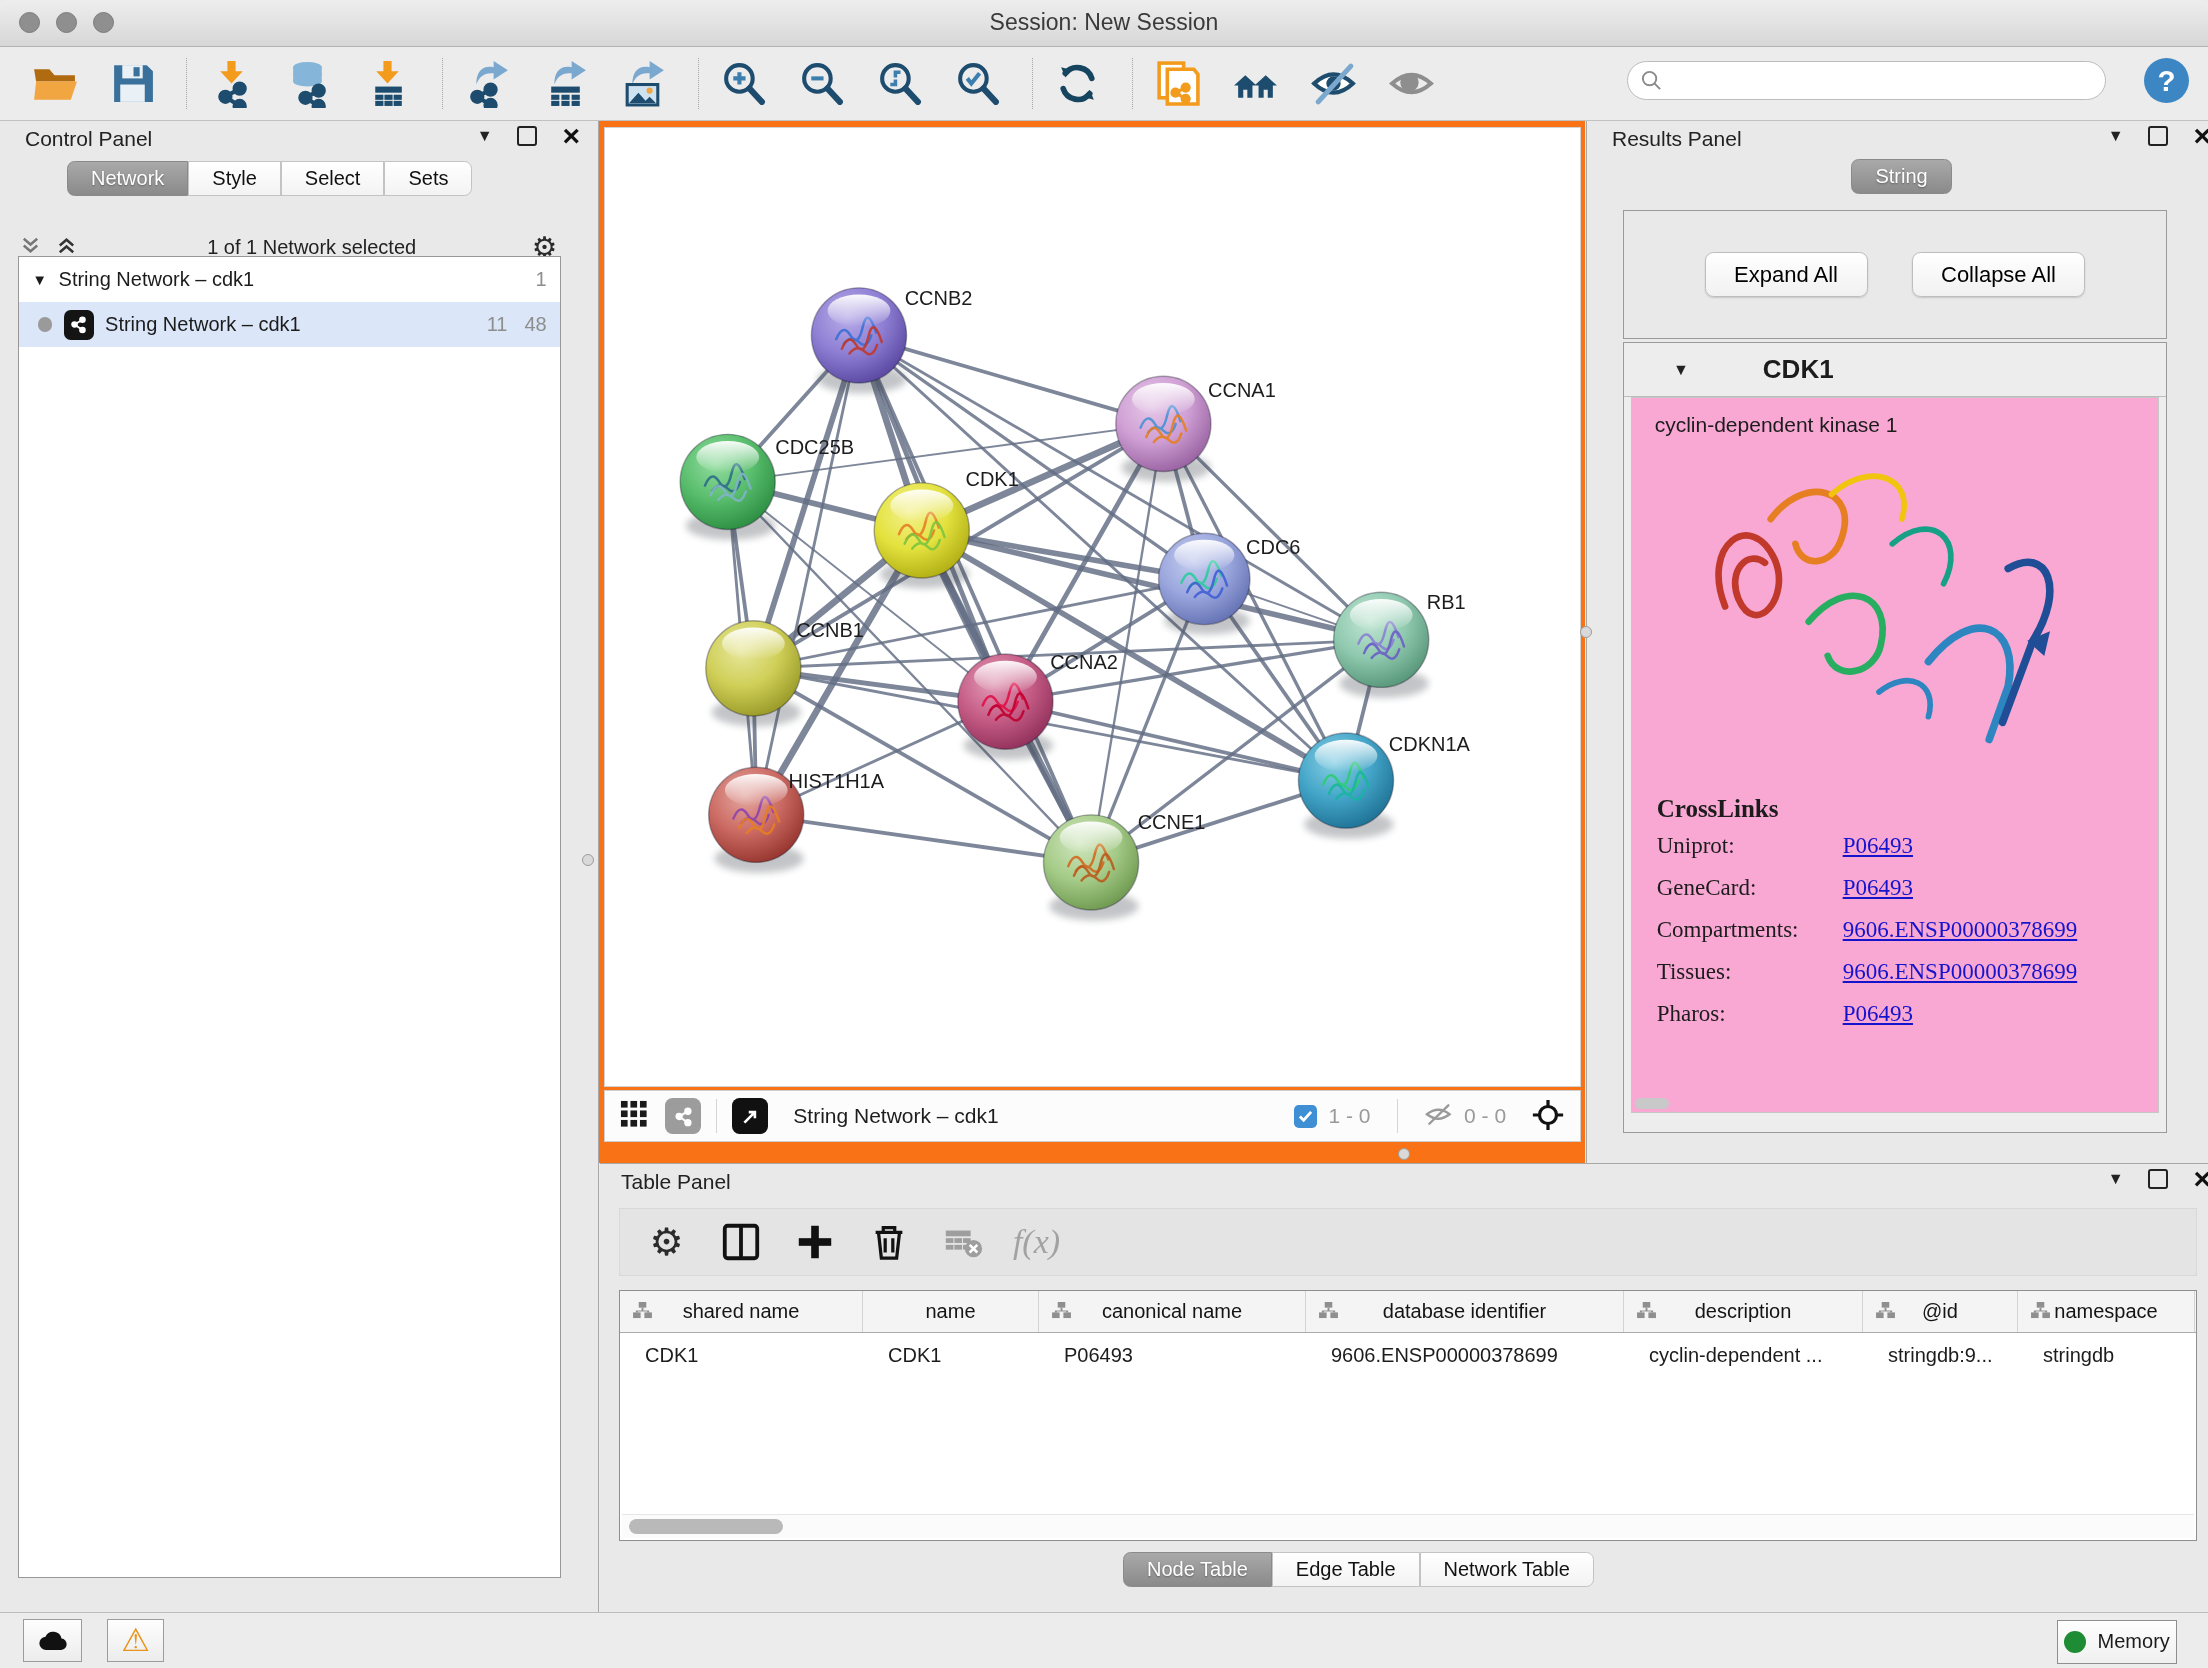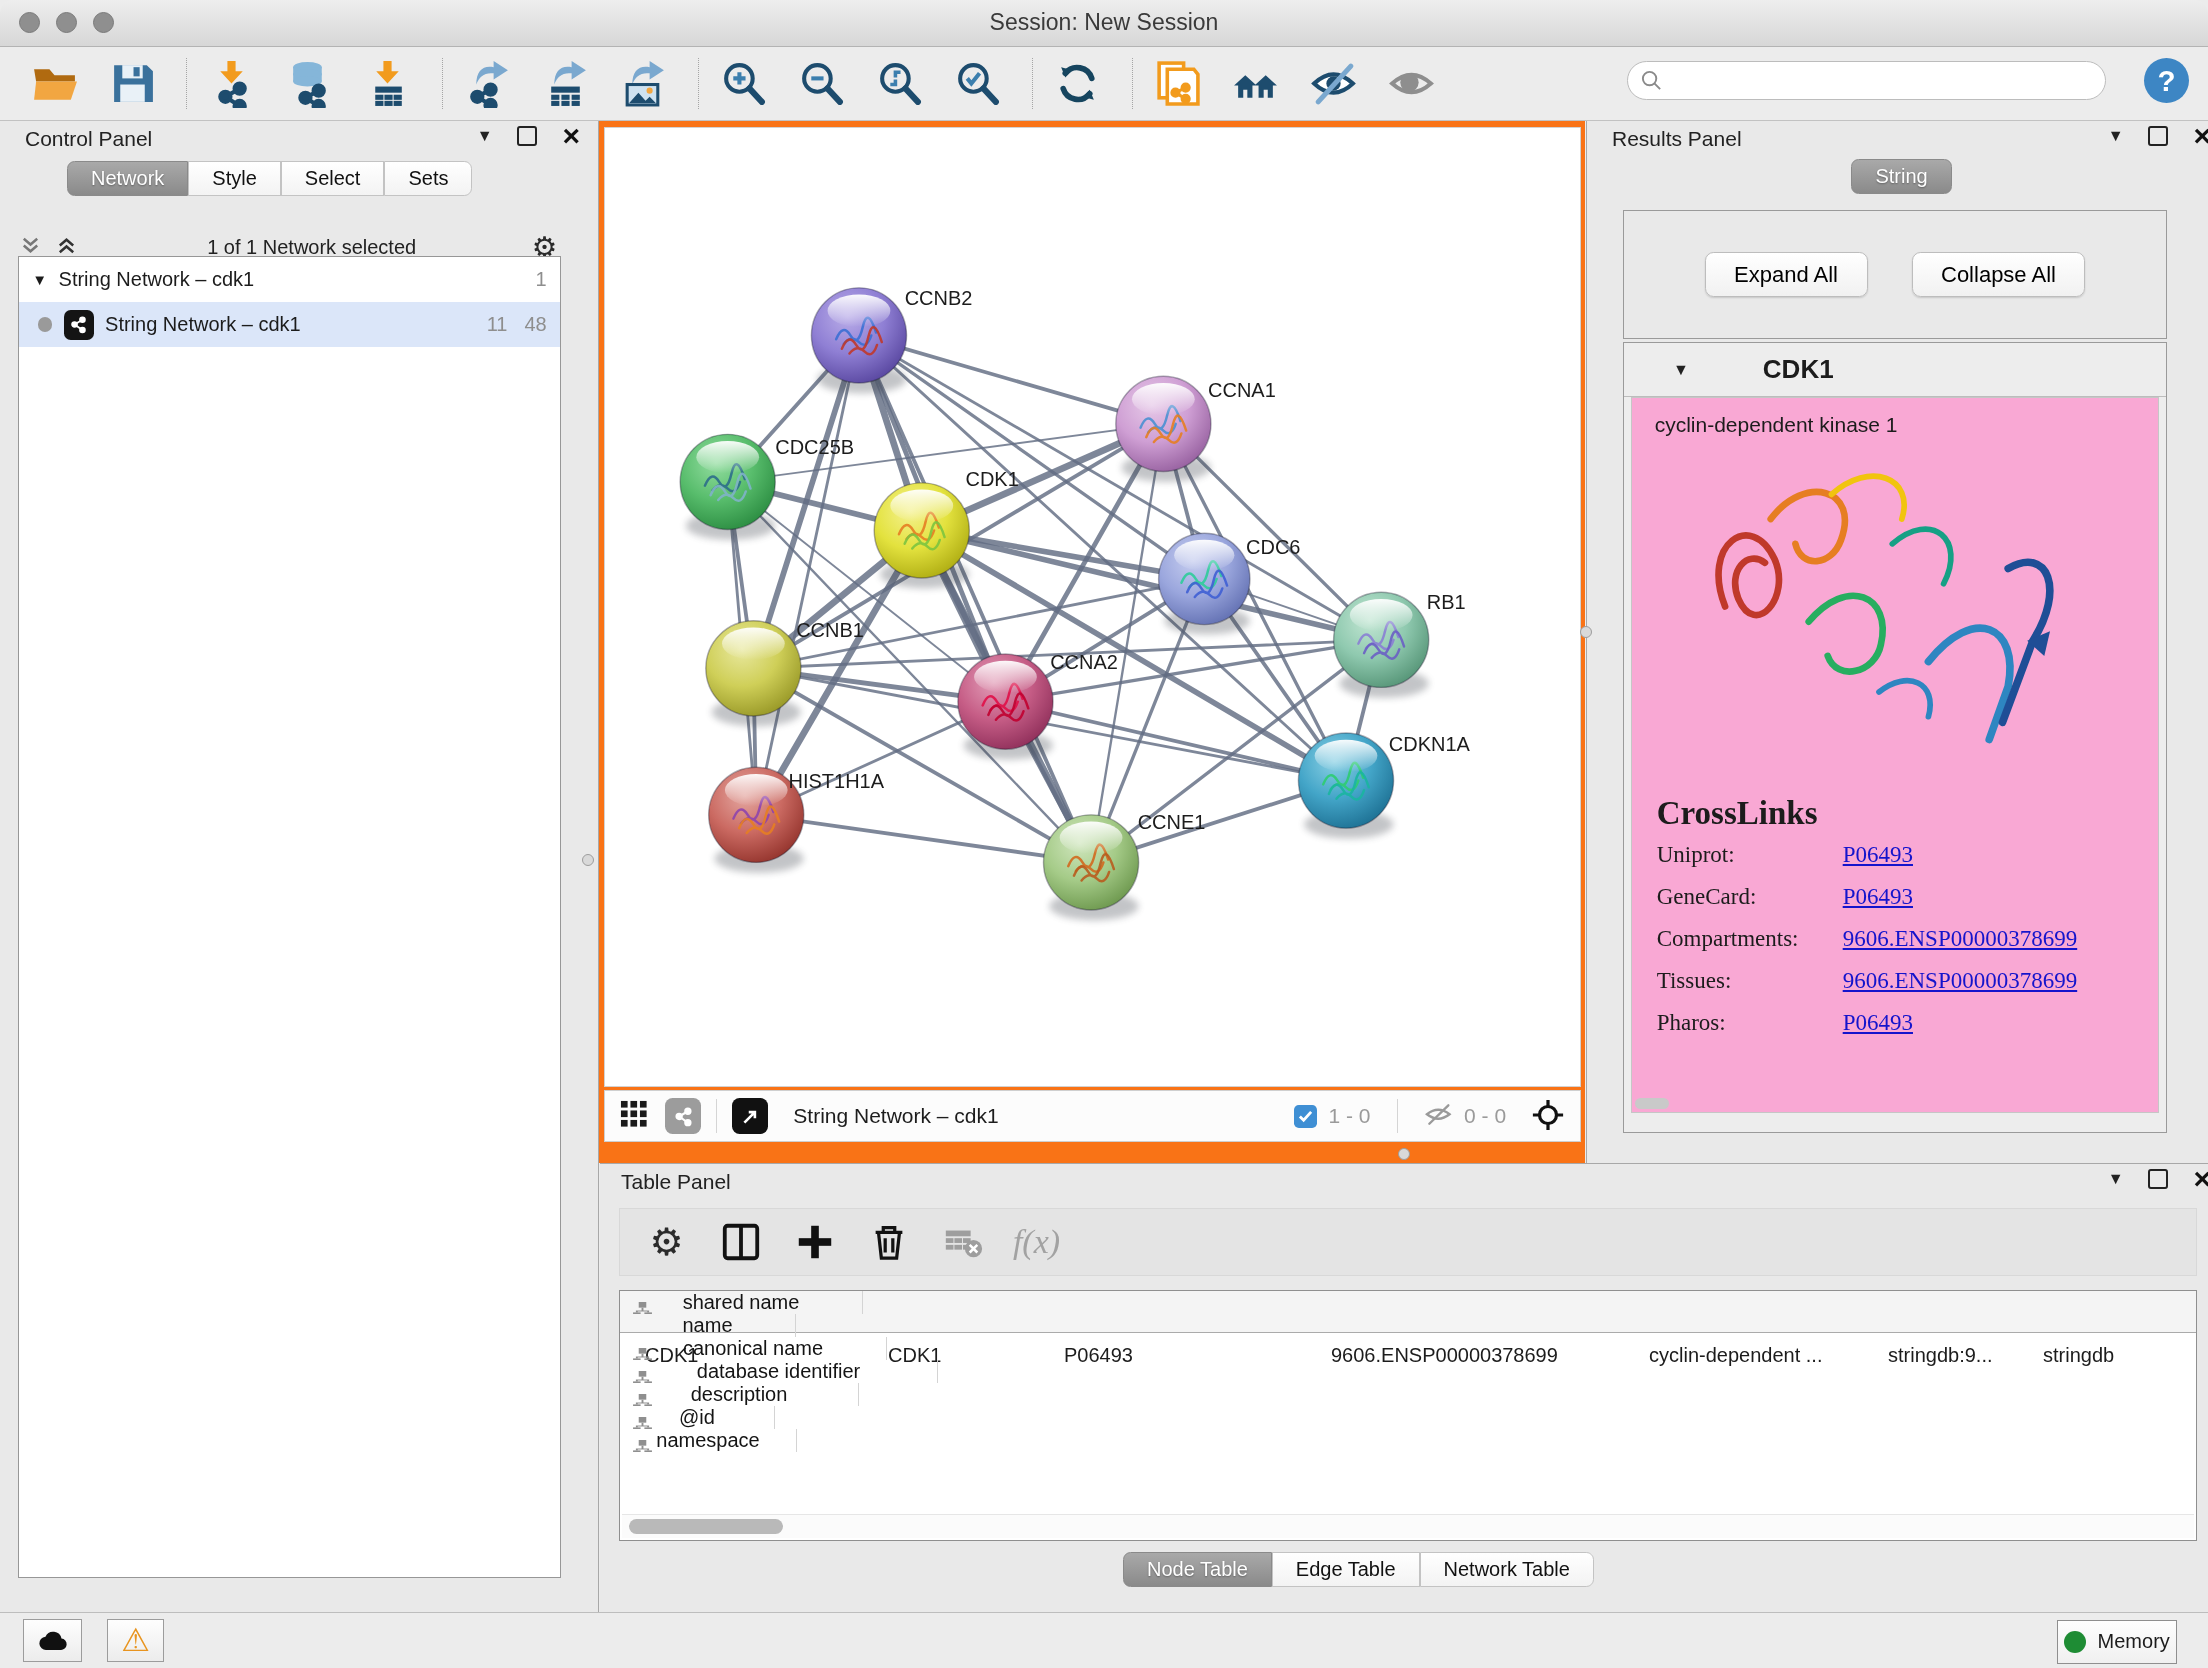--- a/index.html
+++ b/index.html
@@ -81,36 +81,36 @@
   .protein-box{position:absolute;left:36px;top:221px;width:544px;height:791px;border:1px solid #9a9a9a;
     background:#ededed;box-sizing:border-box;}
   .pb-head{height:53px;display:flex;align-items:center;border-bottom:1px solid #bcbcbc;}
   .pb-head .tri{margin-left:49px;}
   .pb-name{font-size:26px;font-weight:bold;margin-left:74px;}
   .pb-content{position:absolute;left:6.7px;right:6.7px;top:54px;bottom:19px;background:#f9a8d4;
     border:1px solid #c6c6c6;overflow:hidden;}
   .pb-desc{font-size:21px;margin:15px 0 0 23px;}
   .protein-img{margin:7.6px 0 0 57px;}
   .crosslinks{font-family:"Liberation Serif",serif;margin:5.7px 0 0 25px;}
-  .cl-title{font-size:33px;font-weight:bold;margin-bottom:9.5px;}
+  .cl-title{font-size:25px;font-weight:bold;margin-bottom:9.5px;}
   .cl-row{display:flex;font-size:23px;margin-bottom:16px;}
   .cl-row .cl-lbl{width:186px;flex:none;}
   .cl-row a{color:#1414cc;text-decoration:underline;}
   .pb-scroll{position:absolute;left:3.8px;bottom:2.9px;width:34px;height:11.4px;background:#c9c9c9;border-radius:5.7px;}
 
   
   .table-panel{position:absolute;left:600px;top:1163px;width:1608px;height:449px;background:#e9e9e9;
     border-top:1px solid #a8a8a8;box-sizing:border-box;}
   .tp-toolbar{position:absolute;left:19px;top:44px;width:1578px;height:68px;background:#e4e4e4;
     border:1px solid #d8d8d8;display:flex;align-items:center;padding-left:21px;box-sizing:border-box;}
   .tp-icon{width:51px;height:51px;margin-right:23px;display:flex;align-items:center;justify-content:center;}
   .fx{font-family:"Liberation Serif",serif;font-style:italic;font-size:34px;color:#a2a2a2;}
   .table-box{position:absolute;left:19px;top:126px;width:1578px;height:251px;background:#fff;
     border:1.9px solid #8f8f8f;box-sizing:border-box;}
-  .thead{display:flex;height:41px;background:#f4f4f4;border-bottom:1px solid #ababab;flex-direction:column;}
+  .thead{display:flex;height:41px;background:#f4f4f4;border-bottom:1px solid #ababab;}
   .th{position:relative;display:flex;align-items:center;justify-content:center;font-size:20px;color:#141414;
     border-right:1px solid #d4d4d4;box-sizing:border-box;flex:none;overflow:hidden;}
   .th .hier{position:absolute;left:13.3px;top:11.4px;}
   .trow{display:flex;height:44px;}
   .td{display:flex;align-items:center;padding-left:25px;font-size:20px;box-sizing:border-box;flex:none;overflow:hidden;white-space:nowrap;}
   .hscroll{position:absolute;left:1.9px;right:1.9px;bottom:1.9px;height:23px;background:#fbfbfb;border-top:1px solid #e6e6e6;}
   .hthumb{position:absolute;left:7.6px;top:3.8px;width:154px;height:15px;background:#b9b9b9;border-radius:7.6px;}
   .table-tabs{position:absolute;left:523px;top:388px;display:flex;}
 
   

